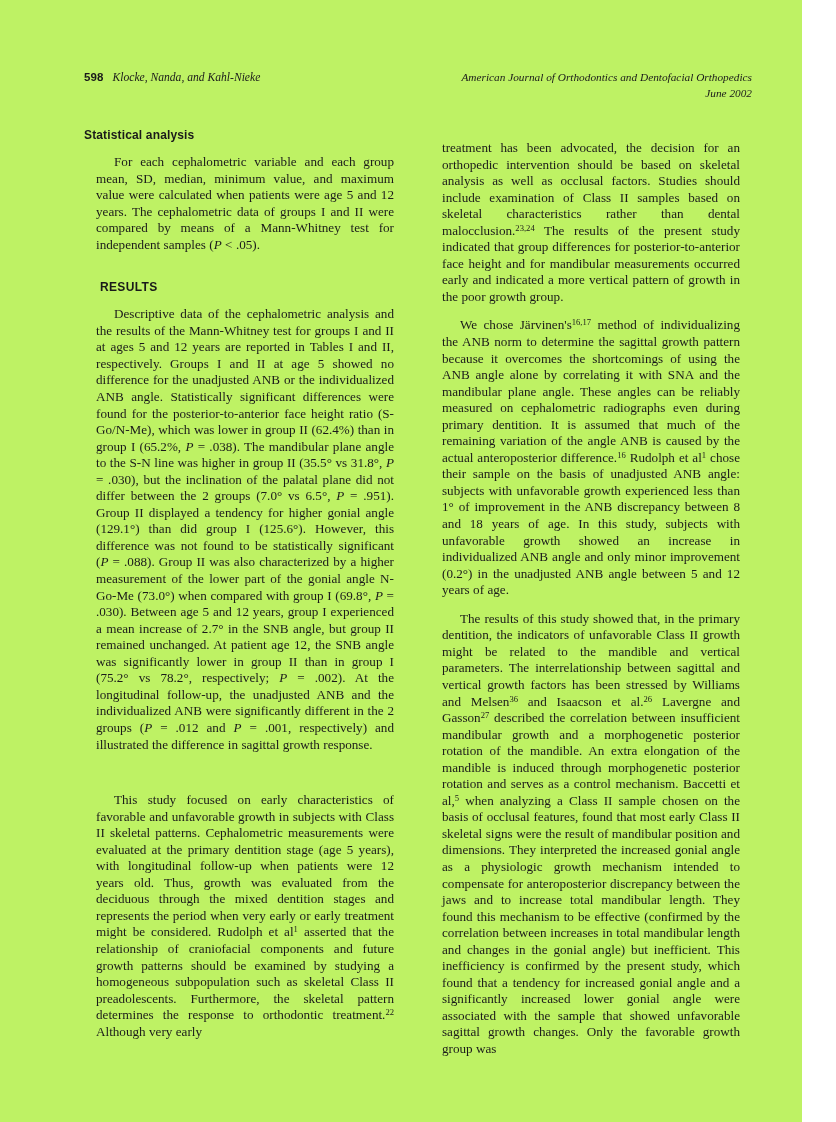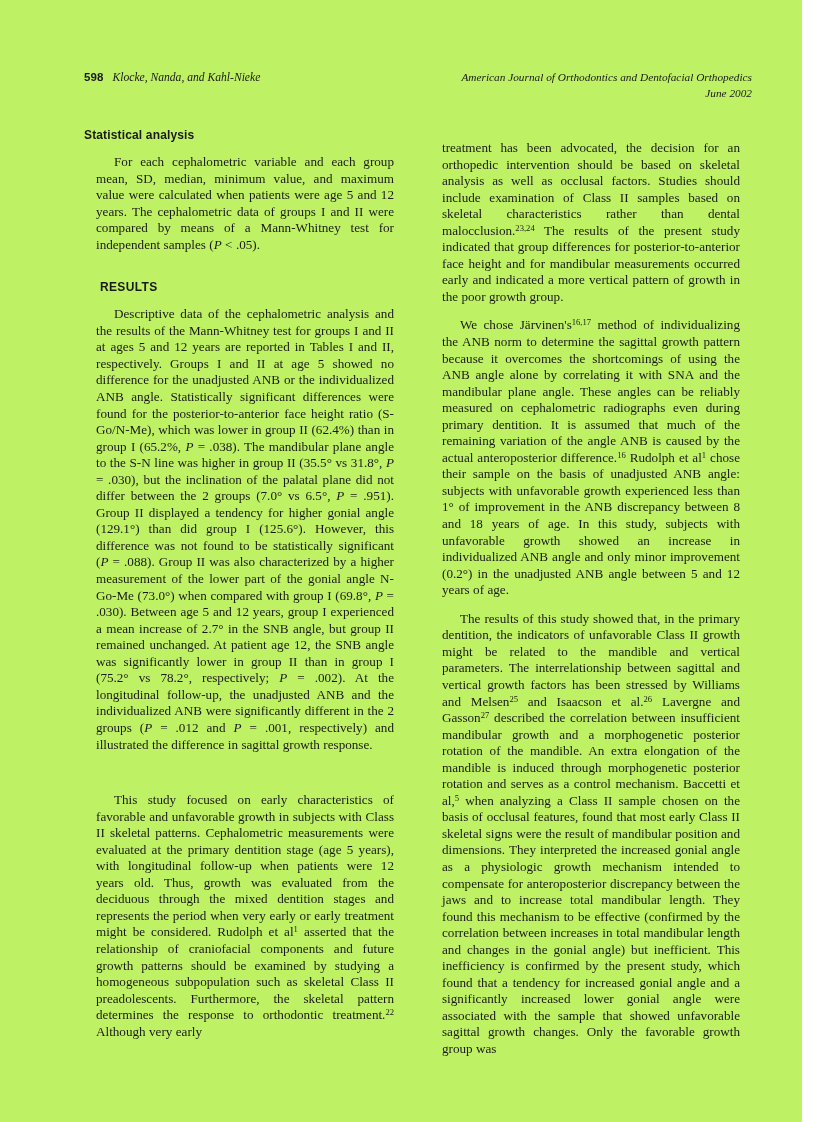--- a/index.html
+++ b/index.html
@@ -218,21 +218,21 @@
         with unfavorable growth showed an increase in individualized ANB angle and only minor improvement
         (0.2°) in the unadjusted ANB angle between 5 and 12
         years of age.
       </p>
 
       <p class="body">
         The results of this study showed that, in the primary
         dentition, the indicators of unfavorable Class II growth
         might be related to the mandible and vertical parameters. The interrelationship between sagittal and vertical
         growth factors has been stressed by Williams and
-        Melsen<sup>25</sup> and Isaacson et al.<sup>26</sup> Lavergne and Gasson<sup>27</sup>
+        Melsen<sup>36</sup> and Isaacson et al.<sup>26</sup> Lavergne and Gasson<sup>27</sup>
         described the correlation between insufficient mandibular growth and a morphogenetic posterior rotation of
         the mandible. An extra elongation of the mandible is
         induced through morphogenetic posterior rotation and
         serves as a control mechanism. Baccetti et al,<sup>5</sup> when
         analyzing a Class II sample chosen on the basis of
         occlusal features, found that most early Class II skeletal
         signs were the result of mandibular position and dimensions. They interpreted the increased gonial angle as a
         physiologic growth mechanism intended to compensate
         for anteroposterior discrepancy between the jaws and to
         increase total mandibular length. They found this

